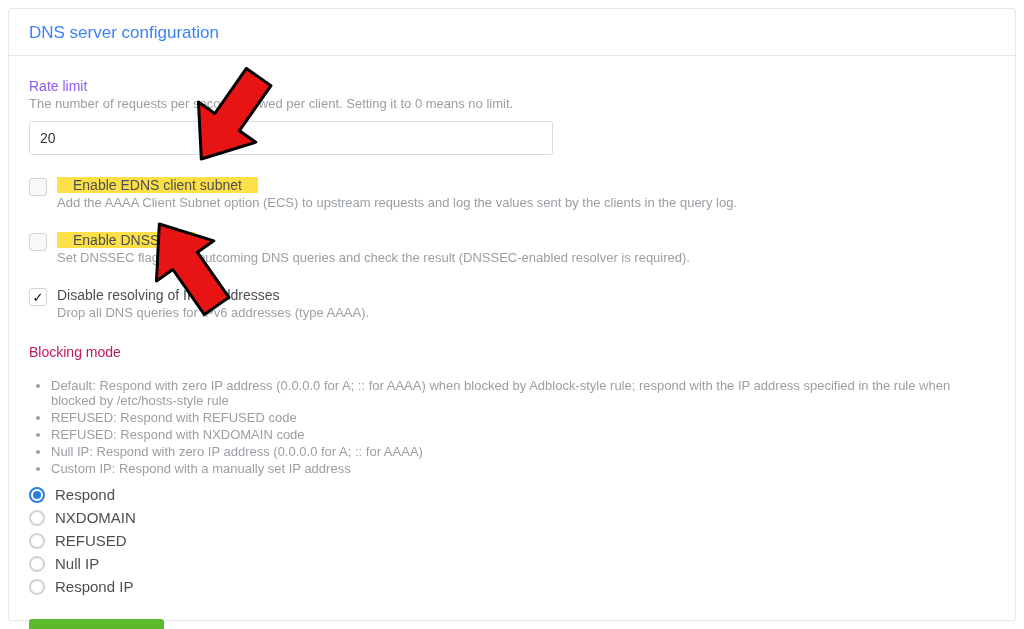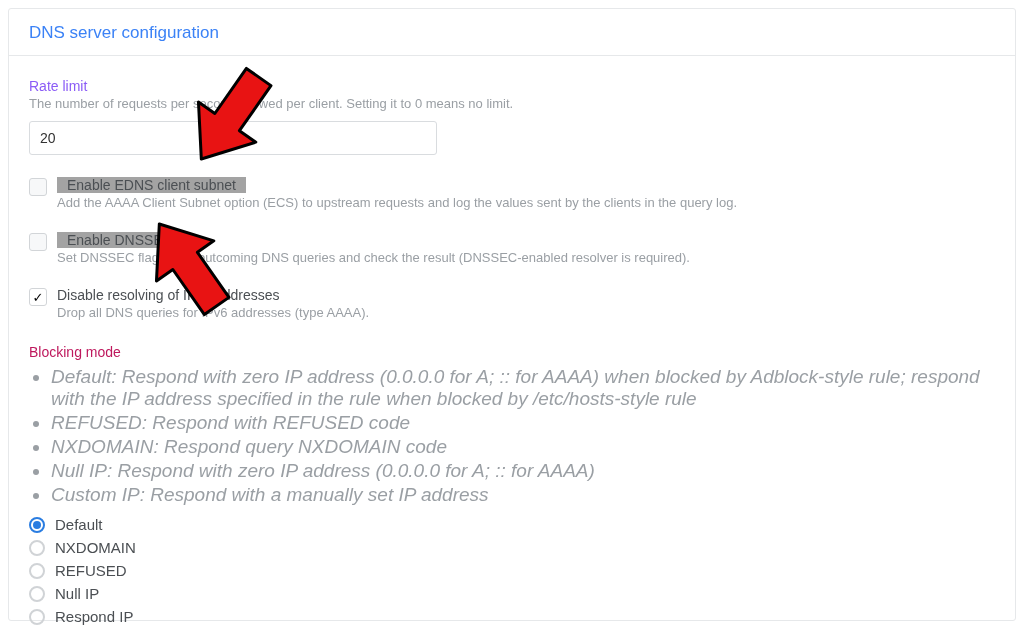--- a/index.html
+++ b/index.html
@@ -36,21 +36,21 @@
     font-size: 14px;
     color: #8b5cf6;
     margin-bottom: 2px;
   }
   .muted {
     color: #9a9fa4;
     font-size: 13px;
   }
   .rate-input {
     margin-top: 10px;
-    width: 408px;
+    width: 524px;
     max-width: 100%;
     padding: 8px 10px;
     border: 1px solid #d9dcdf;
     border-radius: 3px;
     font-size: 14px;
     color: #333;
     outline: none;
   }
   .cb-row {
     display: flex;
@@ -73,41 +73,40 @@
     color: #000;
     margin-top: 1px;
     cursor: pointer;
   }
   .cb-box.checked { background: #ffffff; }
   .cb-text .cb-title {
     font-size: 14px;
     color: #4b4f53;
   }
   .hl {
-    background: #a3a3a3;
-    padding: 0 10px;
+    background: #fde047;
+    padding: 0 16px;
   }
   .cb-desc {
     color: #9a9fa4;
     font-size: 13px;
     margin-top: 2px;
   }
 
   
   .blk-heading {
     font-size: 14px;
     color: #be185d;
     margin-top: 24px;
   }
   ul.blk-list {
-    margin: 6px 0 10px 0;
+    margin: 18px 0 10px 0;
     padding: 0 0 0 22px;
     color: #9a9fa4;
-    font-size: 19px;
-    font-style: italic;
+    font-size: 13px;
   }
   ul.blk-list li { margin: 2px 0; }
 
   .radio-row {
     display: flex;
     align-items: center;
     gap: 10px;
     margin: 6px 0;
     cursor: pointer;
   }
@@ -185,28 +184,28 @@
               <div class="cb-title">Disable resolving of IPv6 addresses</div>
               <div class="cb-desc">Drop all DNS queries for IPv6 addresses (type AAAA).</div>
             </div>
           </div>
         </div>
 
       <div class="blk-heading">Blocking mode</div>
       <ul class="blk-list" id="blk-desc-list">
           <li>Default: Respond with zero IP address (0.0.0.0 for A; :: for AAAA) when blocked by Adblock-style rule; respond with the IP address specified in the rule when blocked by /etc/hosts-style rule</li>
           <li>REFUSED: Respond with REFUSED code</li>
-          <li>NXDOMAIN: Respond query NXDOMAIN code</li>
+          <li>REFUSED: Respond with NXDOMAIN code</li>
           <li>Null IP: Respond with zero IP address (0.0.0.0 for A; :: for AAAA)</li>
           <li>Custom IP: Respond with a manually set IP address</li>
         </ul>
       <div id="radio-container">
           <div class="radio-row">
             <div class="radio-dot selected"></div>
-            <div class="radio-label">Default</div>
+            <div class="radio-label">Respond</div>
           </div>
           <div class="radio-row">
             <div class="radio-dot"></div>
             <div class="radio-label">NXDOMAIN</div>
           </div>
           <div class="radio-row">
             <div class="radio-dot"></div>
             <div class="radio-label">REFUSED</div>
           </div>
           <div class="radio-row">

